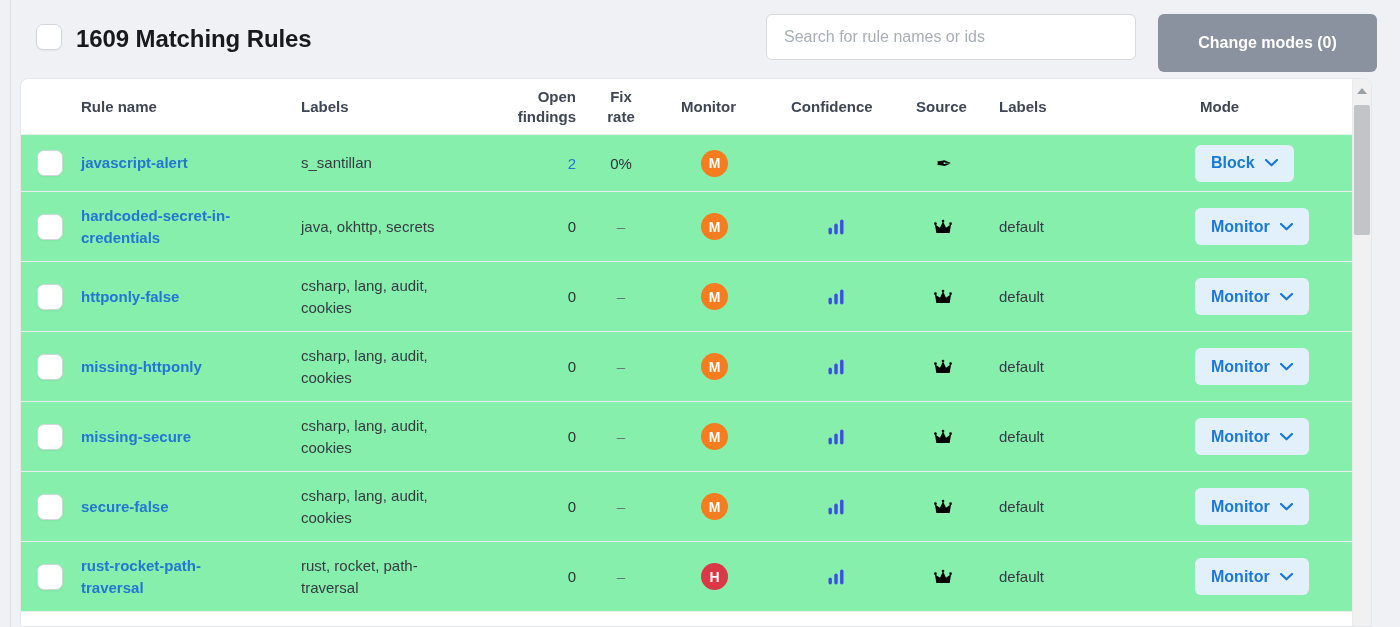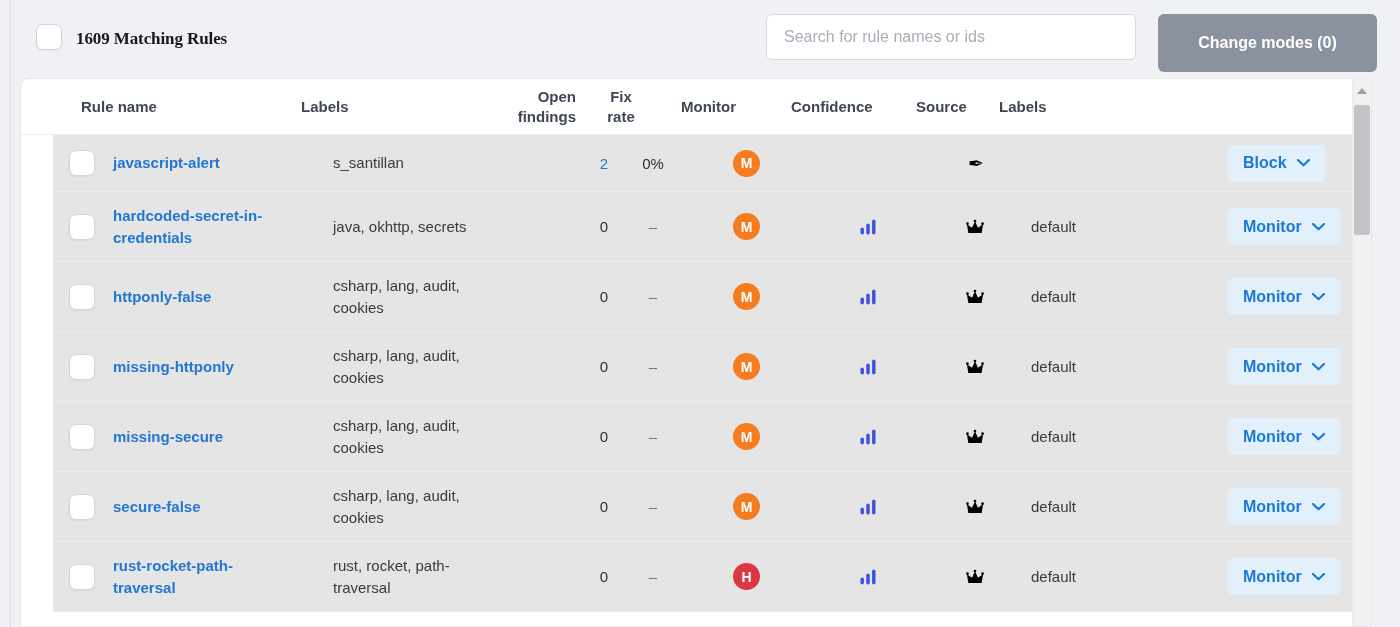--- a/index.html
+++ b/index.html
@@ -16,21 +16,21 @@
   .topbar { position:absolute; left:0; top:0; width:100%; height:78px; }
   .checkbox {
     width:26px; height:26px; background:#fff;
     border:1px solid #d2d6dc; border-radius:7px;
     box-shadow:0 1px 2px rgba(20,24,40,.05);
     display:inline-block; cursor:pointer;
   }
   .select-all { position:absolute; left:36px; top:24px; }
   .page-title {
     position:absolute; left:76px; top:50%; transform:translateY(-50%);
-    font-size:17px; font-weight:700; color:#17191e; letter-spacing:-.1px;font-family:Liberation Serif, serif;
+    font-size:24px; font-weight:700; color:#17191e; letter-spacing:-.1px;
   }
   .search-input {
     position:absolute; left:766px; top:14px; width:370px; height:46px;
     background:#fff; border:1px solid #d7dade; border-radius:6px;
     padding:0 17px; font-size:16px; color:#a16207;
     font-family:"Liberation Sans", sans-serif; outline:none;
   }
   .search-input::placeholder { color:#a8aeb8; }
   .change-modes-btn {
     position:absolute; left:1158px; top:14px; width:219px; height:58px;
@@ -40,21 +40,21 @@
   }
 
   
   .card {
     position:absolute; left:20px; top:78px; width:1352px; height:549px;
     background:#fff; border:1px solid #e5e7eb; border-radius:8px 8px 0 0;
     overflow:hidden;
   }
   .thead, .row { display:flex; align-items:center; border-bottom:1px solid #ebedf0; width:1333px; }
   .thead { height:56px; }
-  .row { height:70px; background:#e5e5e5;margin-left:32px; }
+  .row { height:70px; background:#86efac; }
   .row.compact { height:57px; }
 
   .cell { display:flex; align-items:center; height:100%; }
   .c1 { width:60px;  padding-left:16px; }
   .c2 { width:220px; }
   .c3 { width:175px; }
   .c4 { width:100px; justify-content:flex-end; }
   .c5 { width:90px;  justify-content:center; }
   .c6 { width:120px; }
   .c7 { width:120px; }
@@ -132,20 +132,23 @@
     <div class="cell c4 th">
         <span class="th-open">Open findings</span>
       </div>
     <div class="cell c5 th">
         <span class="th-fix">Fix rate</span>
       </div>
     <div class="cell c6 th">Monitor</div>
     <div class="cell c7 th">Confidence</div>
     <div class="cell c8 th">Source</div>
     <div class="cell c9 th">Labels</div>
+    <div class="cell c10 th">
+        <span>Mode</span>
+      </div>
   </div>
 
   <div id="rows">
       <div class="row compact">
     <div class="cell c1">
           <span class="checkbox"></span>
         </div>
     <div class="cell c2">
           <a class="rule-link">javascript-alert</a>
         </div>

